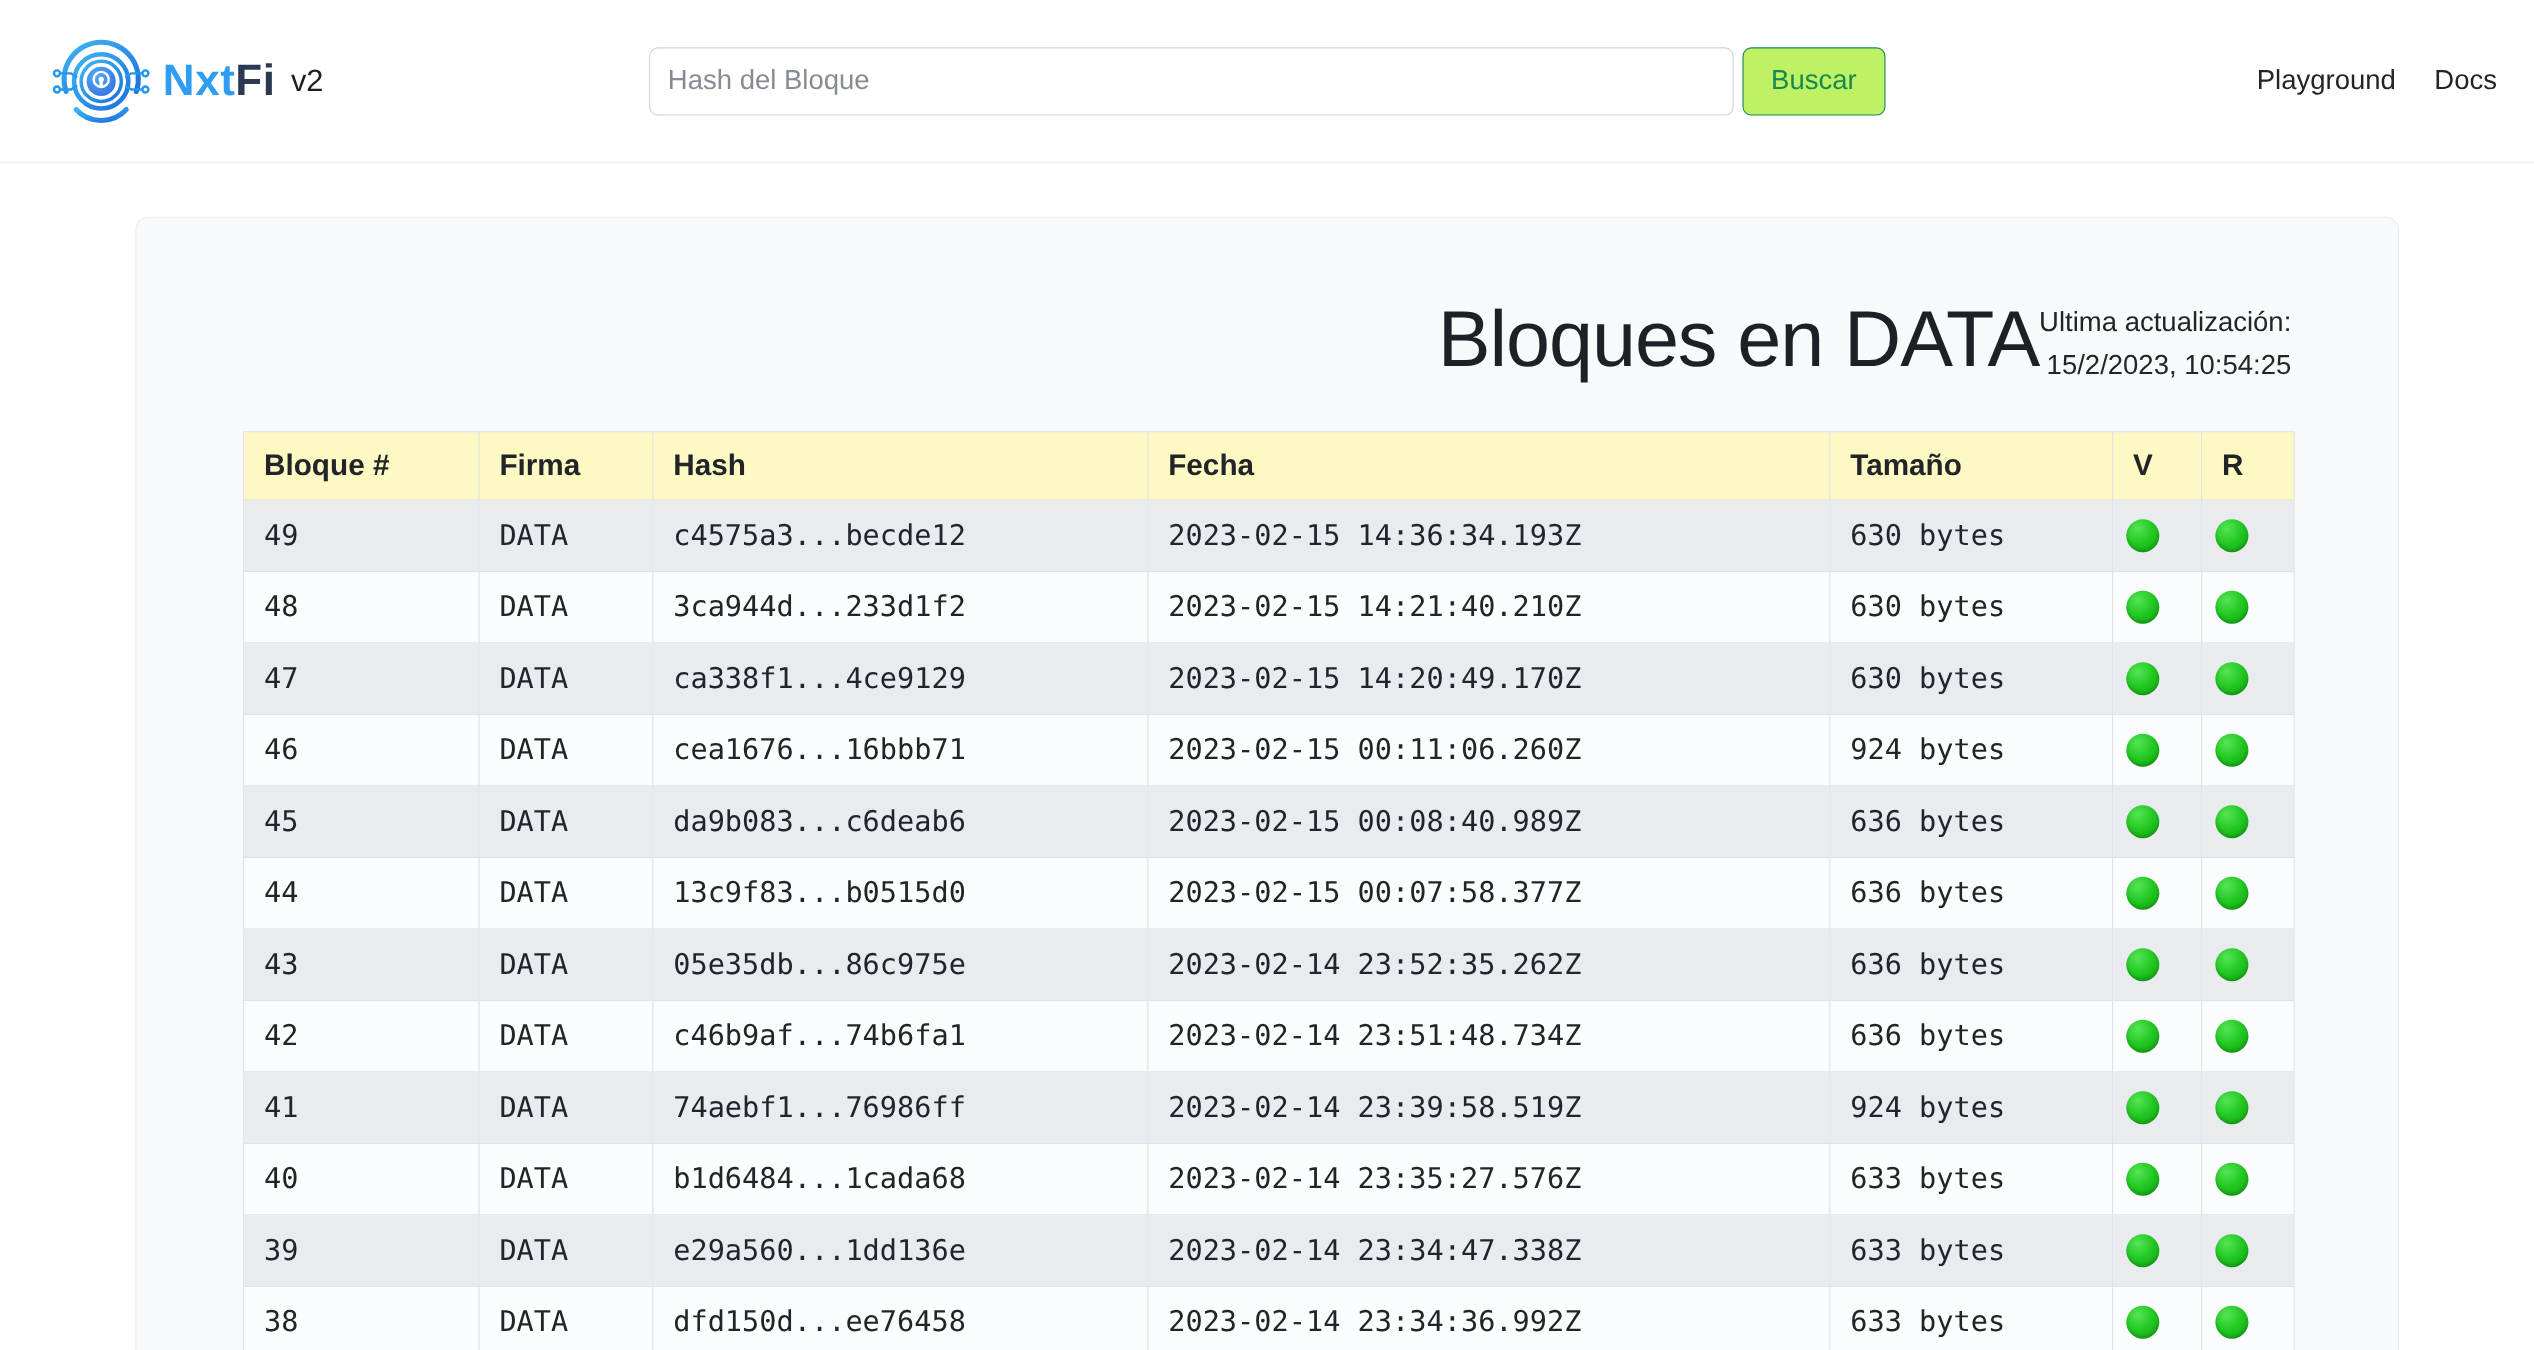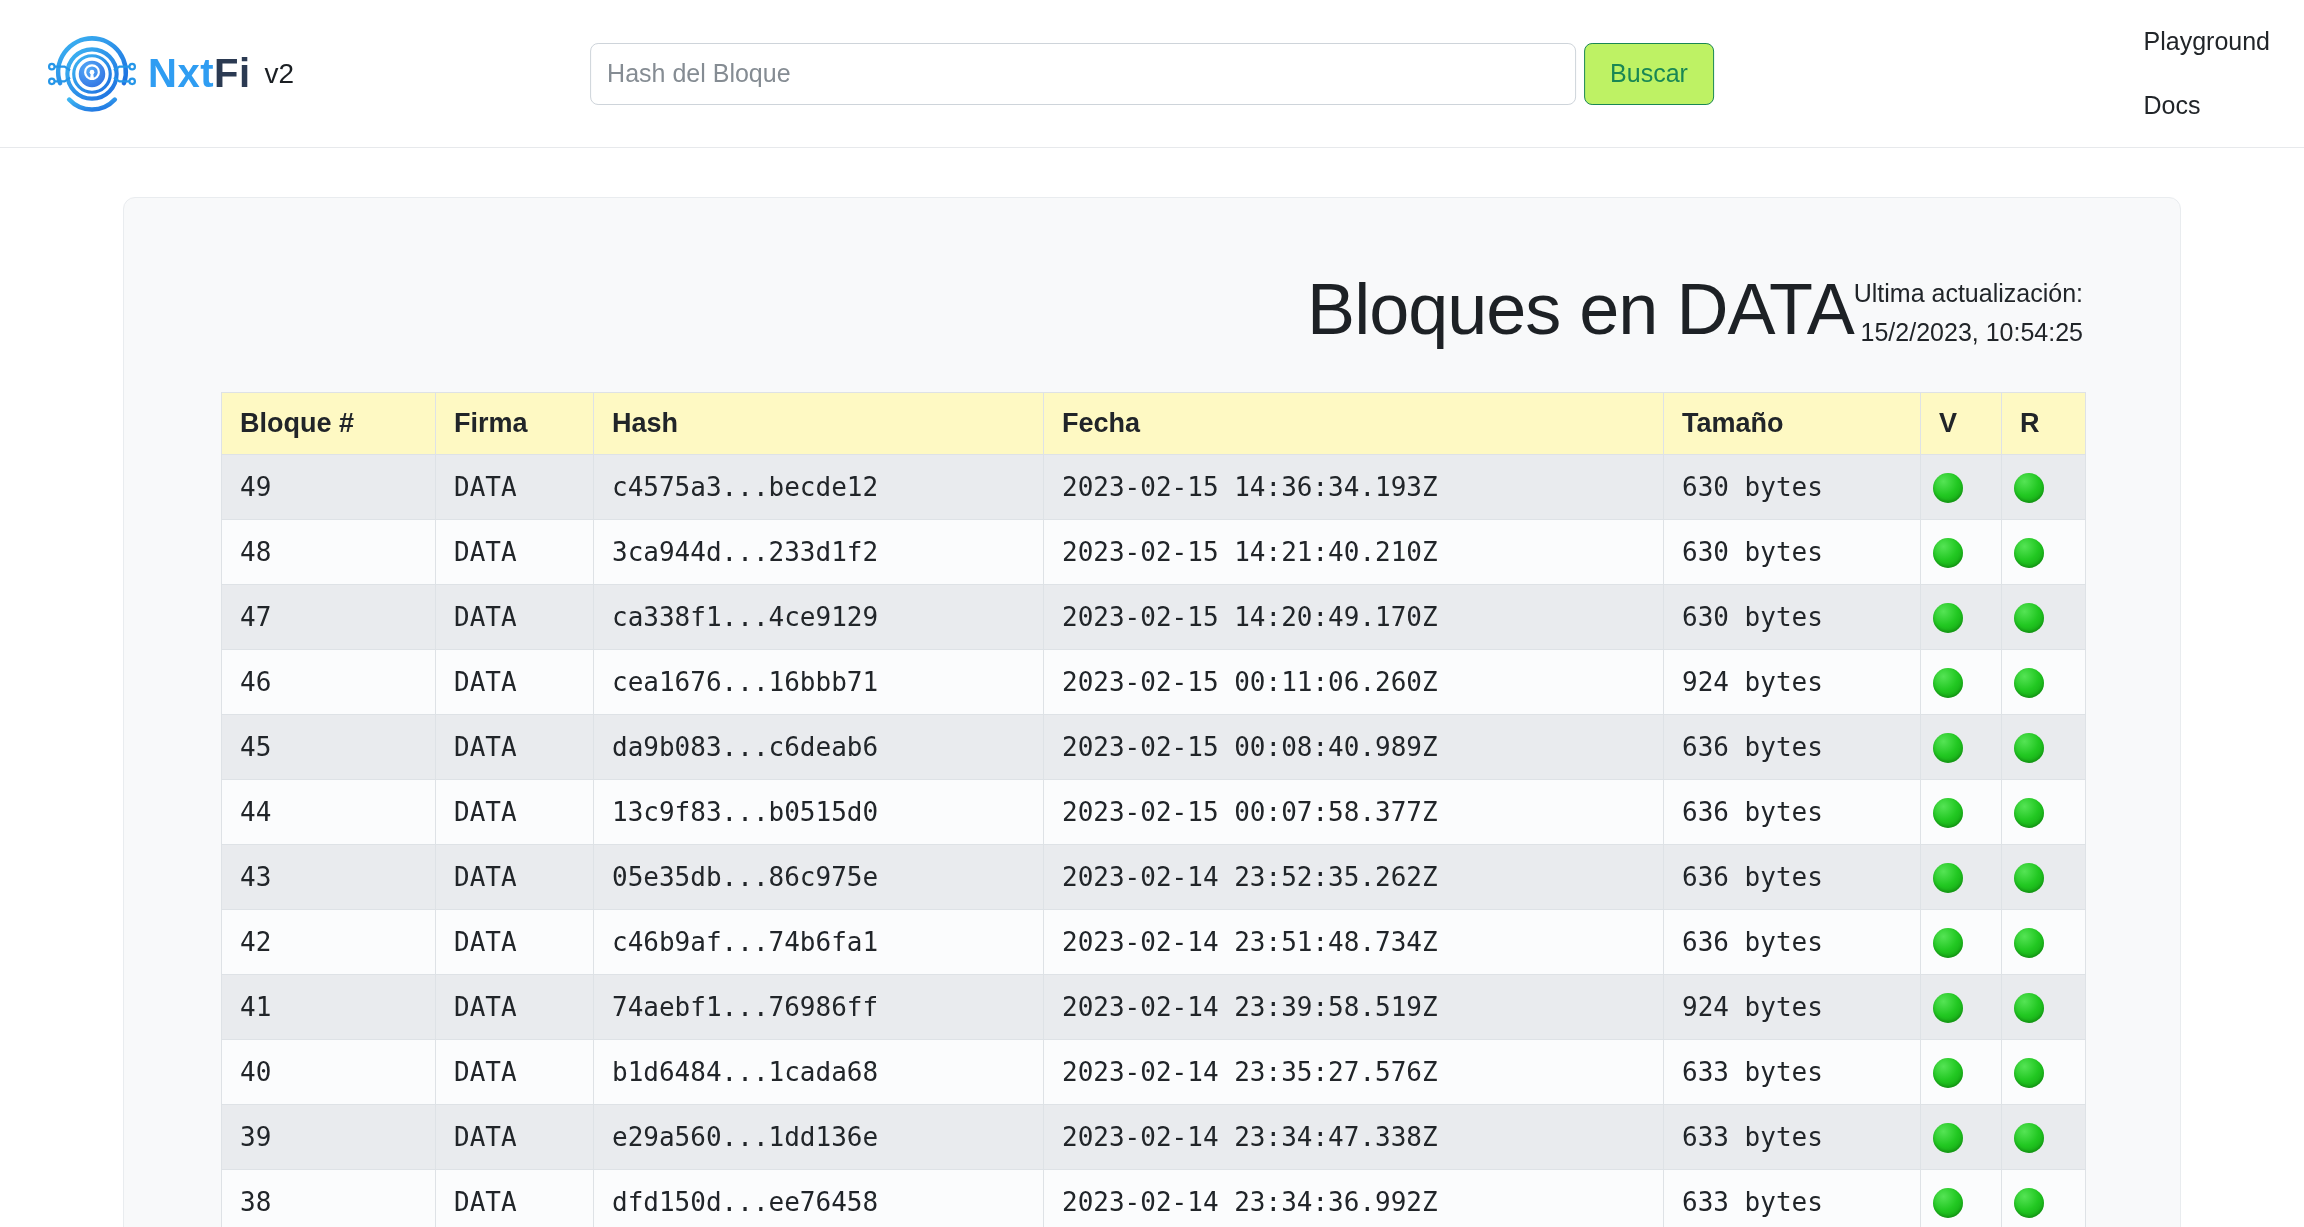--- a/index.html
+++ b/index.html
@@ -33,21 +33,21 @@
     color: #0f172a; padding: 0 16px;
     border: 1px solid #ced4da; border-radius: 8px; outline: none; background: #fff;
   }
   .search-input::placeholder { color: #858c93; }
   .search-button {
     height: 62px; margin-left: 8px; padding: 0 25px;
     font-size: 25px; font-family: "Liberation Sans", sans-serif;
     color: #198754; background: #bef264;
     border: 1.5px solid #198754; border-radius: 8px; cursor: pointer;
   }
-  .nav-links { margin-left: auto; display: flex; gap: 35px; flex-direction: column; }
+  .nav-links { margin-left: auto; display: flex; gap: 35px; }
   .nav-link { font-size: 25px; color: #212529; text-decoration: none; cursor: pointer; }
 
   
   .panel {
     position: absolute; left: 123px; top: 197px;
     width: 2058px; height: 1160px;
     background: #f8f9fa; border: 1px solid #e9ecef; border-radius: 12px;
     padding: 70px 97px 70px 97px;
   }
   .panel-header { display: flex; justify-content: flex-end; align-items: flex-start; }

